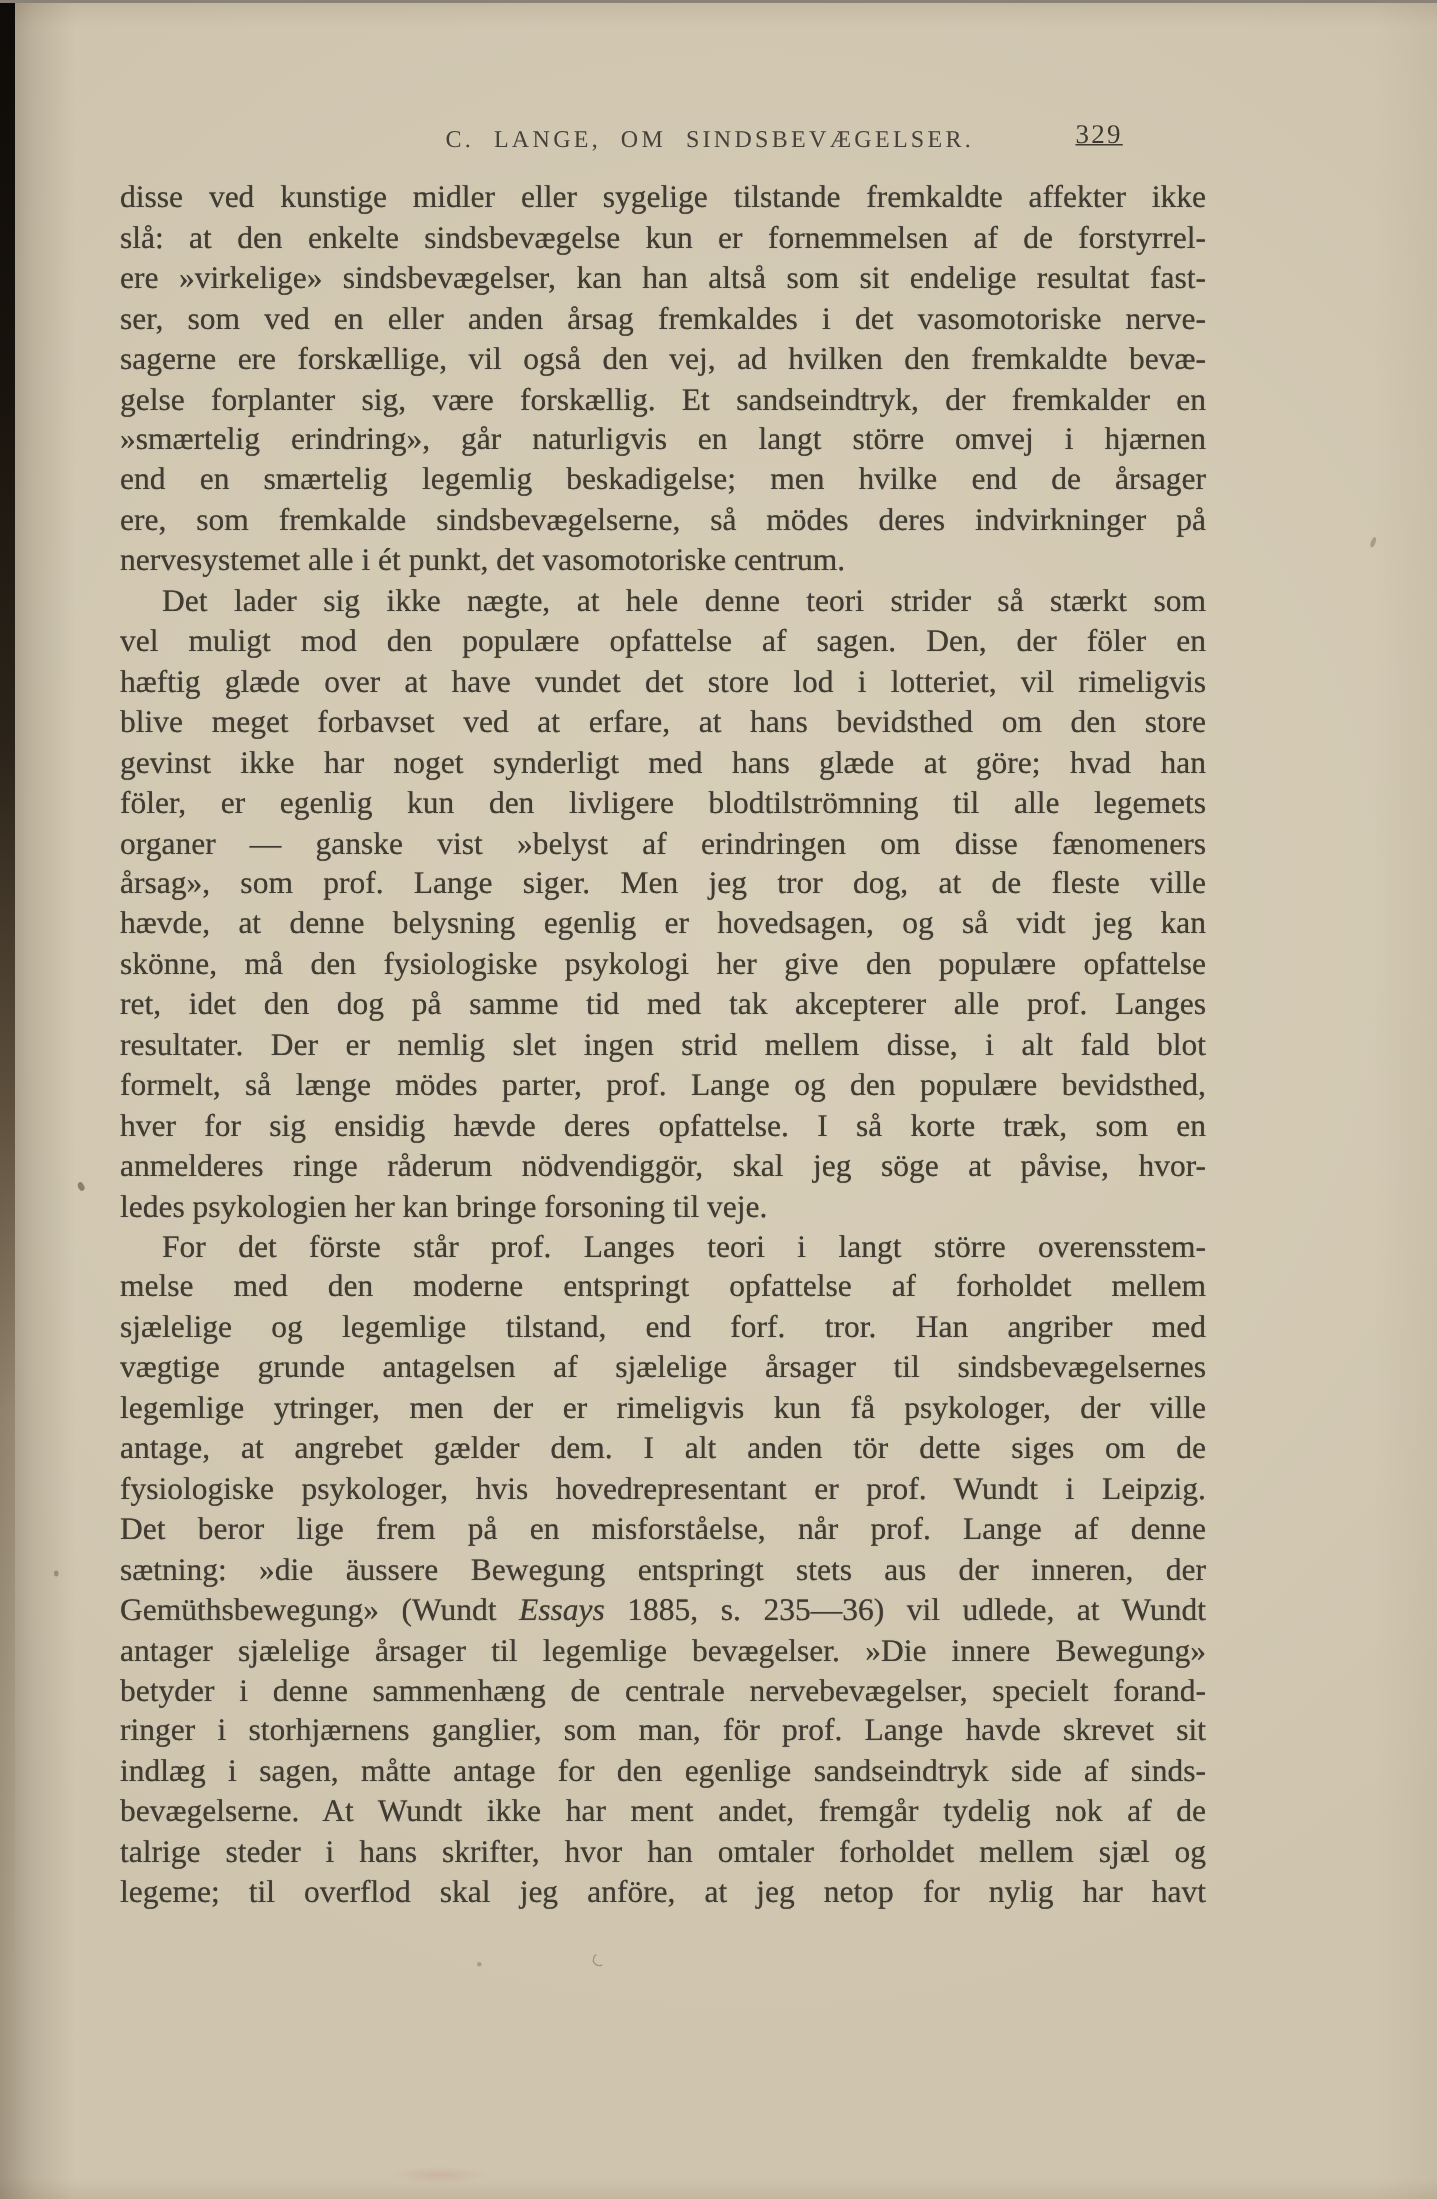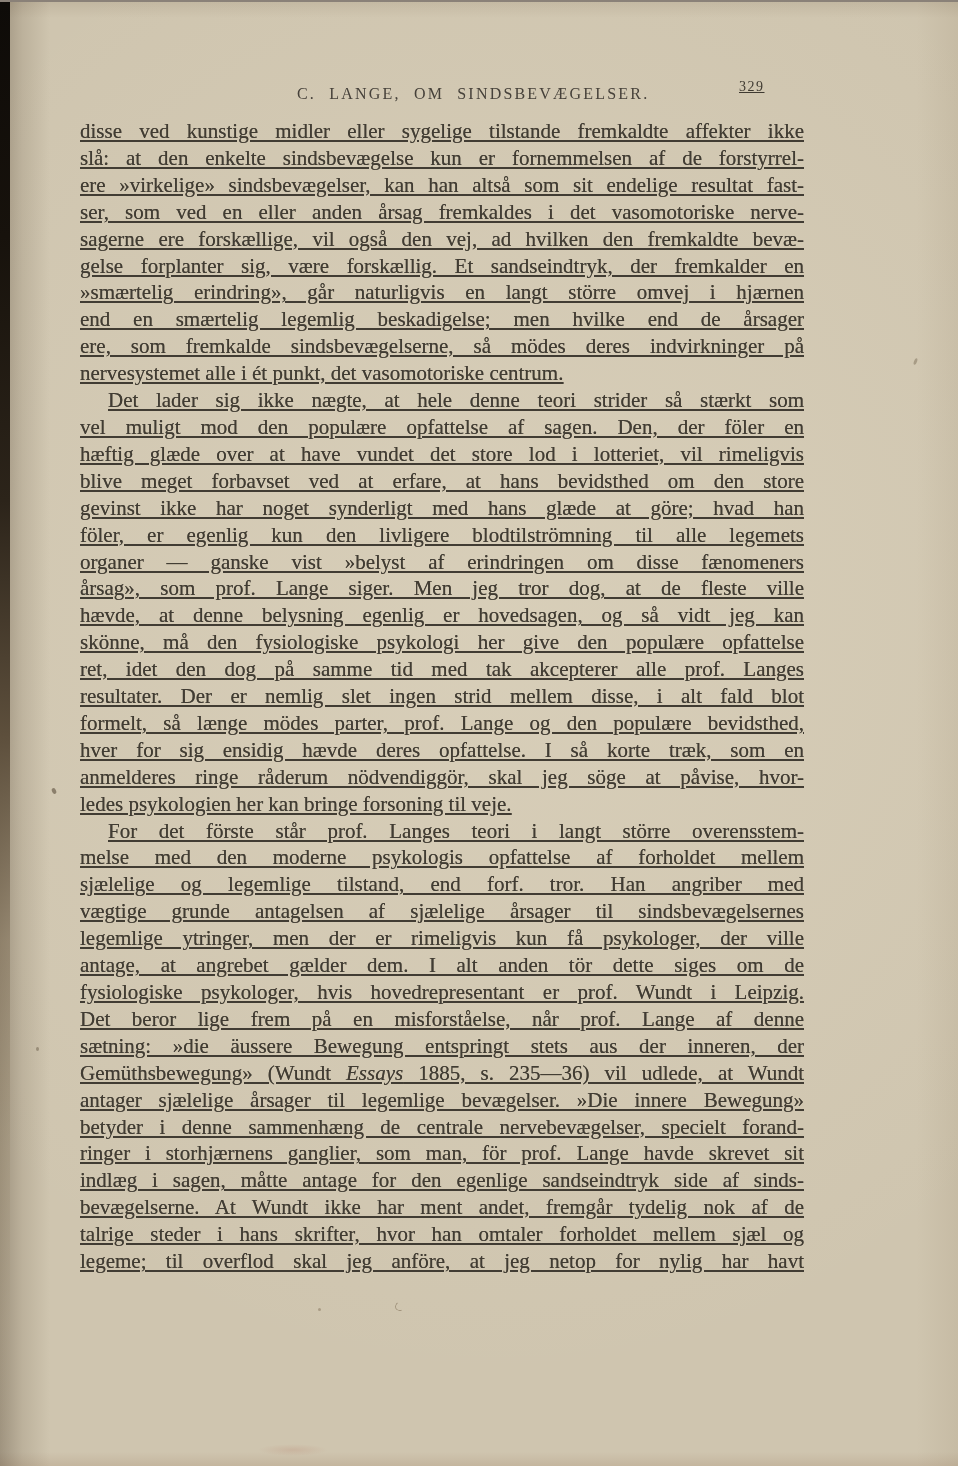--- a/index.html
+++ b/index.html
@@ -31,25 +31,25 @@
       rgba(170,155,128,0.12) 90%, rgba(170,155,128,0) 100%);
     pointer-events: none;
   }
   .header { position: absolute; top: 79px; left: 0; right: 0; height: 30px; }
   .running-title {
     position: absolute; left: 297px; top: 4px;
     font-size: 16px; letter-spacing: 2.2px; word-spacing: 7px;
     color: #46413a;
   }
   .page-number {
-    position: absolute; left: 739px; top: -2px;
-    font-size: 14px; letter-spacing: 1.5px; color: #3f3a31; text-decoration: underline;
+    position: absolute; left: 717px; top: -2px;
+    font-size: 18px; letter-spacing: 1.5px; color: #3f3a31; text-decoration: underline;
   }
   .body-text {
-    position: absolute; left: 80px; top: 116px; width: 724px; text-decoration: underline;
+    position: absolute; left: 80px; top: 116px; width: 724px;
   }
   .line {
     font-size: 21px;
     line-height: 26.9px;
     text-align: justify;
     text-align-last: justify;
     white-space: normal;
     text-shadow: 0 0 0.5px rgba(62,56,46,0.75);
   }
   .line.no-just { text-align-last: left; }
@@ -96,21 +96,21 @@
       <div class="line"><span>årsag», som prof. Lange siger.  Men jeg tror dog, at de fleste ville</span></div>
       <div class="line"><span>hævde, at denne belysning egenlig er hovedsagen, og så vidt jeg kan</span></div>
       <div class="line"><span>skönne, må den fysiologiske psykologi her give den populære opfattelse</span></div>
       <div class="line"><span>ret, idet den dog på samme tid med tak akcepterer alle prof. Langes</span></div>
       <div class="line"><span>resultater.  Der er nemlig slet ingen strid mellem disse, i alt fald blot</span></div>
       <div class="line"><span>formelt, så længe mödes parter, prof. Lange og den populære bevidsthed,</span></div>
       <div class="line"><span>hver for sig ensidig hævde deres opfattelse.  I så korte træk, som en</span></div>
       <div class="line"><span>anmelderes ringe råderum nödvendiggör, skal jeg söge at påvise, hvor-</span></div>
       <div class="line no-just"><span>ledes psykologien her kan bringe forsoning til veje.</span></div>
       <div class="line indent"><span>For det förste står prof. Langes teori i langt större overensstem-</span></div>
-      <div class="line"><span>melse med den moderne psykologis opfattelse af forholdet mellem</span></div>
+      <div class="line"><span>melse med den moderne entspringt opfattelse af forholdet mellem</span></div>
       <div class="line"><span>sjælelige og legemlige tilstand, end forf. tror.  Han angriber med</span></div>
       <div class="line"><span>vægtige grunde antagelsen af sjælelige årsager til sindsbevægelsernes</span></div>
       <div class="line"><span>legemlige ytringer, men der er rimeligvis kun få psykologer, der ville</span></div>
       <div class="line"><span>antage, at angrebet gælder dem.  I alt anden tör dette siges om de</span></div>
       <div class="line"><span>fysiologiske psykologer, hvis hovedrepresentant er prof. Wundt i Leipzig.</span></div>
       <div class="line"><span>Det beror lige frem på en misforståelse, når prof. Lange af denne</span></div>
       <div class="line"><span>sætning: »die äussere Bewegung entspringt stets aus der inneren, der</span></div>
       <div class="line"><span>Gemüthsbewegung» (Wundt </span><span class="it">Essays</span><span> 1885, s. 235—36) vil udlede, at Wundt</span></div>
       <div class="line"><span>antager sjælelige årsager til legemlige bevægelser. »Die innere Bewegung»</span></div>
       <div class="line"><span>betyder i denne sammenhæng de centrale nervebevægelser, specielt forand-</span></div>

